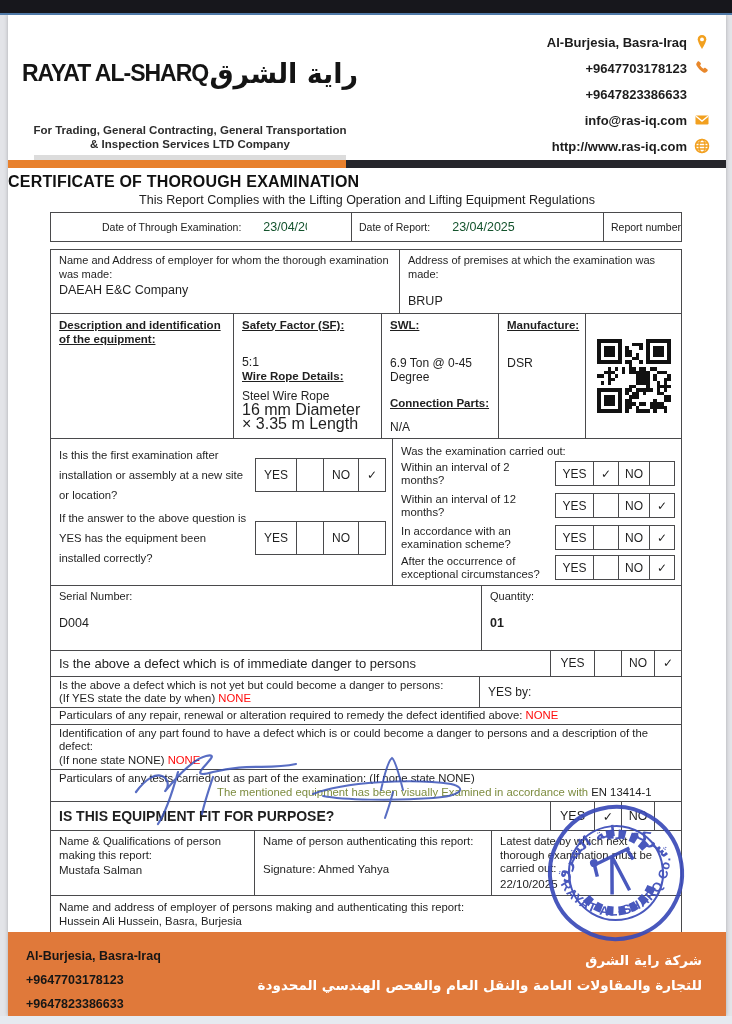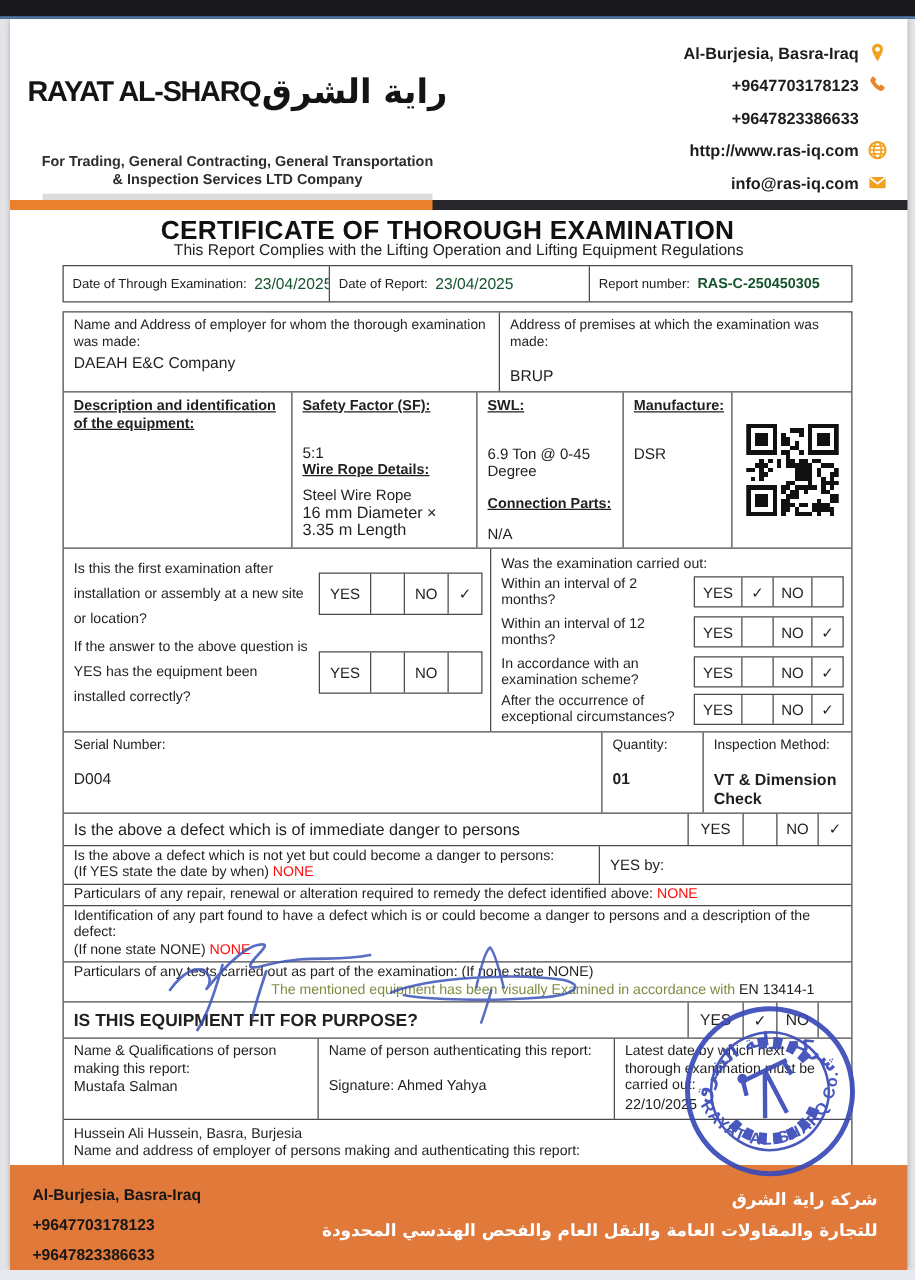--- a/index.html
+++ b/index.html
@@ -27,28 +27,28 @@
 
   .contacts { position:absolute; right:16px; top:14px; width:260px; font-size:13px;
     font-weight:bold; color:#1c1c1c; }
   .c-line { display:flex; justify-content:flex-end; align-items:center; gap:7px; height:26px; }
   .c-ic { width:16px; height:16px; flex:0 0 16px; }
   .c-ic.empty { visibility:hidden; }
 
   .divider { position:absolute; left:0; top:145px; width:718px; height:8px; background:#26262b; }
   .divider .orange { position:absolute; left:0; top:0; width:338px; height:8px; background:#E8802C; }
 
-  .doc-title { position:absolute; left:0; top:158px; width:700px; text-align:center;
-    font-size:21px; font-weight:bold; color:#111; letter-spacing:.2px; }
+  .doc-title { position:absolute; left:0; top:158px; width:700px; text-align:left;
+    font-size:16px; font-weight:bold; color:#111; letter-spacing:.2px; }
   .doc-sub { position:absolute; left:0; top:178px; width:718px; text-align:center; font-size:12.5px; color:#222; }
 
   
   .datetbl { position:absolute; left:42px; top:197px; width:632px; height:30px;
     border:1.6px solid #4a4a4c; display:flex; }
-  .datetbl > div { border-left:1.6px solid #4a4a4c; display:flex; align-items:center; padding:0 7px; gap:6px; overflow:hidden; white-space:nowrap; }
+  .datetbl > div { border-left:1.6px solid #4a4a4c; display:flex; align-items:center; padding:0 7px; gap:22px; overflow:hidden; white-space:nowrap;margin-left:44px; }
   .datetbl > div:first-child { border-left:none; }
   .lab { font-size:10.5px; color:#222; }
   .val { font-size:12.5px; color:#14532d; }
   .val.b { font-weight:bold; font-size:11.5px; }
 
   .tbl { position:absolute; left:42px; top:234px; width:632px; border:1.6px solid #4a4a4c; background:#fff; }
   .row { display:flex; border-top:1.6px solid #4a4a4c; }
   .row:first-child { border-top:none; }
   .cell { border-left:1.6px solid #4a4a4c; padding:4px 8px; }
   .cell:first-child { border-left:none; }
@@ -188,34 +188,34 @@
       <span>+9647703178123</span>
       <svg class="c-ic" viewBox="0 0 16 16">
           <path d="M3 2.5C2.2 3.3 2 4.5 2.6 5.5c1.6 2.9 4 5.3 6.9 6.9 1 .6 2.2.4 3-.4l1-1c.4-.4.4-1 0-1.4l-2-1.6c-.4-.3-.9-.3-1.3 0l-.8.7C8 7.8 6.8 6.6 6 5.2l.7-.8c.3-.4.3-.9 0-1.3L5.1 1.5c-.4-.4-1-.4-1.4 0L3 2.5z" fill="#E8872B"></path>
         </svg>
     </div>
     <div class="c-line">
       <span>+9647823386633</span>
       <svg class="c-ic empty" viewBox="0 0 16 16"></svg>
     </div>
     <div class="c-line">
+      <span>info@ras-iq.com</span>
+      <svg class="c-ic" viewBox="0 0 16 16">
+          <rect x="1.5" y="3.5" width="13" height="9" rx="1.2" fill="#F2A01F"></rect>
+          <path d="M2 4.2 8 9l6-4.8" fill="none" stroke="#fff" stroke-width="1.4"></path>
+        </svg>
+    </div>
+    <div class="c-line">
       <span>http://www.ras-iq.com</span>
       <svg class="c-ic" viewBox="0 0 16 16">
           <circle cx="8" cy="8" r="6.5" fill="none" stroke="#F2A01F" stroke-width="1.6"></circle>
           <ellipse cx="8" cy="8" rx="3" ry="6.5" fill="none" stroke="#F2A01F" stroke-width="1.3"></ellipse>
           <path d="M1.8 8h12.4M2.5 5h11M2.5 11h11" stroke="#F2A01F" stroke-width="1.3"></path>
         </svg>
     </div>
-    <div class="c-line">
-      <span>info@ras-iq.com</span>
-      <svg class="c-ic" viewBox="0 0 16 16">
-          <rect x="1.5" y="3.5" width="13" height="9" rx="1.2" fill="#F2A01F"></rect>
-          <path d="M2 4.2 8 9l6-4.8" fill="none" stroke="#fff" stroke-width="1.4"></path>
-        </svg>
-    </div>
   </div>
 
   <div class="divider">
       <div class="orange"></div>
     </div>
 
   <div class="doc-title">CERTIFICATE OF THOROUGH EXAMINATION</div>
   <div class="doc-sub">This Report Complies with the Lifting Operation and Lifting Equipment Regulations</div>
 
   <div class="datetbl">
@@ -248,21 +248,21 @@
 
     <div class="row r-equip">
       <div class="cell" style="width:182px">
         <div class="hd">Description and identification of the equipment:</div>
       </div>
       <div class="cell" style="width:148px">
         <div class="hd">Safety Factor (SF):</div>
         <div style="font-size:12.3px; margin-top:23px">5:1</div>
         <div class="hd">Wire Rope Details:</div>
         <div style="font-size:12px; margin-top:6px">Steel Wire Rope</div>
-        <div style="font-size:13px">16 mm Diameter × 3.35 m Length</div>
+        <div style="font-size:16px">16 mm Diameter × 3.35 m Length</div>
       </div>
       <div class="cell" style="width:117px">
         <div class="hd">SWL:</div>
         <div style="font-size:12px; margin-top:24px">6.9 Ton @ 0-45 Degree</div>
         <div class="hd" style="margin-top:12px">Connection Parts:</div>
         <div style="font-size:12px; margin-top:10px">N/A</div>
       </div>
       <div class="cell" style="width:87px">
         <div class="hd">Manufacture:</div>
         <div style="font-size:12.3px; margin-top:24px">DSR</div>
@@ -468,24 +468,20 @@
 
     <div class="row r-serial">
       <div class="cell" style="width:430px">
         <div>Serial Number:</div>
         <div class="cv">D004</div>
       </div>
       <div class="cell" style="width:81px">
         <div>Quantity:</div>
         <div class="cv b">01</div>
       </div>
-      <div class="cell" style="flex:1">
-        <div>Inspection Method:</div>
-        <div class="cv b" style="font-size:12.8px">VT &amp; Dimension Check</div>
-      </div>
     </div>
 
     <div class="row r-flat">
       <div class="flat-label">Is the above a defect which is of immediate danger to persons</div>
       <div class="boxcells">
         <div class="bc-yes">YES</div>
         <div class="bc-chk chk"></div>
         <div class="bc-no">NO</div>
         <div class="bc-chk chk">✓</div>
       </div>
@@ -533,22 +529,22 @@
         <div class="sig-name" style="margin-top:14px">Signature: Ahmed Yahya</div>
       </div>
       <div class="cell c3">
         <div>Latest date by which next thorough examination must be carried out:</div>
         <div class="sig-name">22/10/2025</div>
       </div>
     </div>
 
     <div class="row r-emp2">
       <div class="cell">
+        <div>Name and address of employer of persons making and authenticating this report:</div>
         <div>Hussein Ali Hussein, Basra, Burjesia</div>
-        <div>Name and address of employer of persons making and authenticating this report:</div>
       </div>
     </div>
   </div>
 
   <svg class="sig1" width="190" height="85" viewBox="0 0 190 85">
     <path d="M18,50 C40,20 55,38 48,48 C42,56 70,18 88,14 C110,9 60,40 95,30 C130,21 150,28 178,22 M60,30 C55,48 48,70 40,82 M95,35 C90,50 86,62 84,72" fill="none" stroke="#3b54b8" stroke-width="2.2" stroke-linecap="round" opacity="0.85"></path>
   </svg>
   <svg class="sig2" width="185" height="70" viewBox="0 0 185 70">
     <path d="M88,38 C92,20 96,8 99,6 C102,8 106,22 110,38 M20,42 C50,30 120,26 158,32 C175,36 168,44 140,46 C100,49 50,48 30,44 M100,40 C97,52 94,60 92,66" fill="none" stroke="#3b54b8" stroke-width="2" stroke-linecap="round" opacity="0.85"></path>
   </svg>

